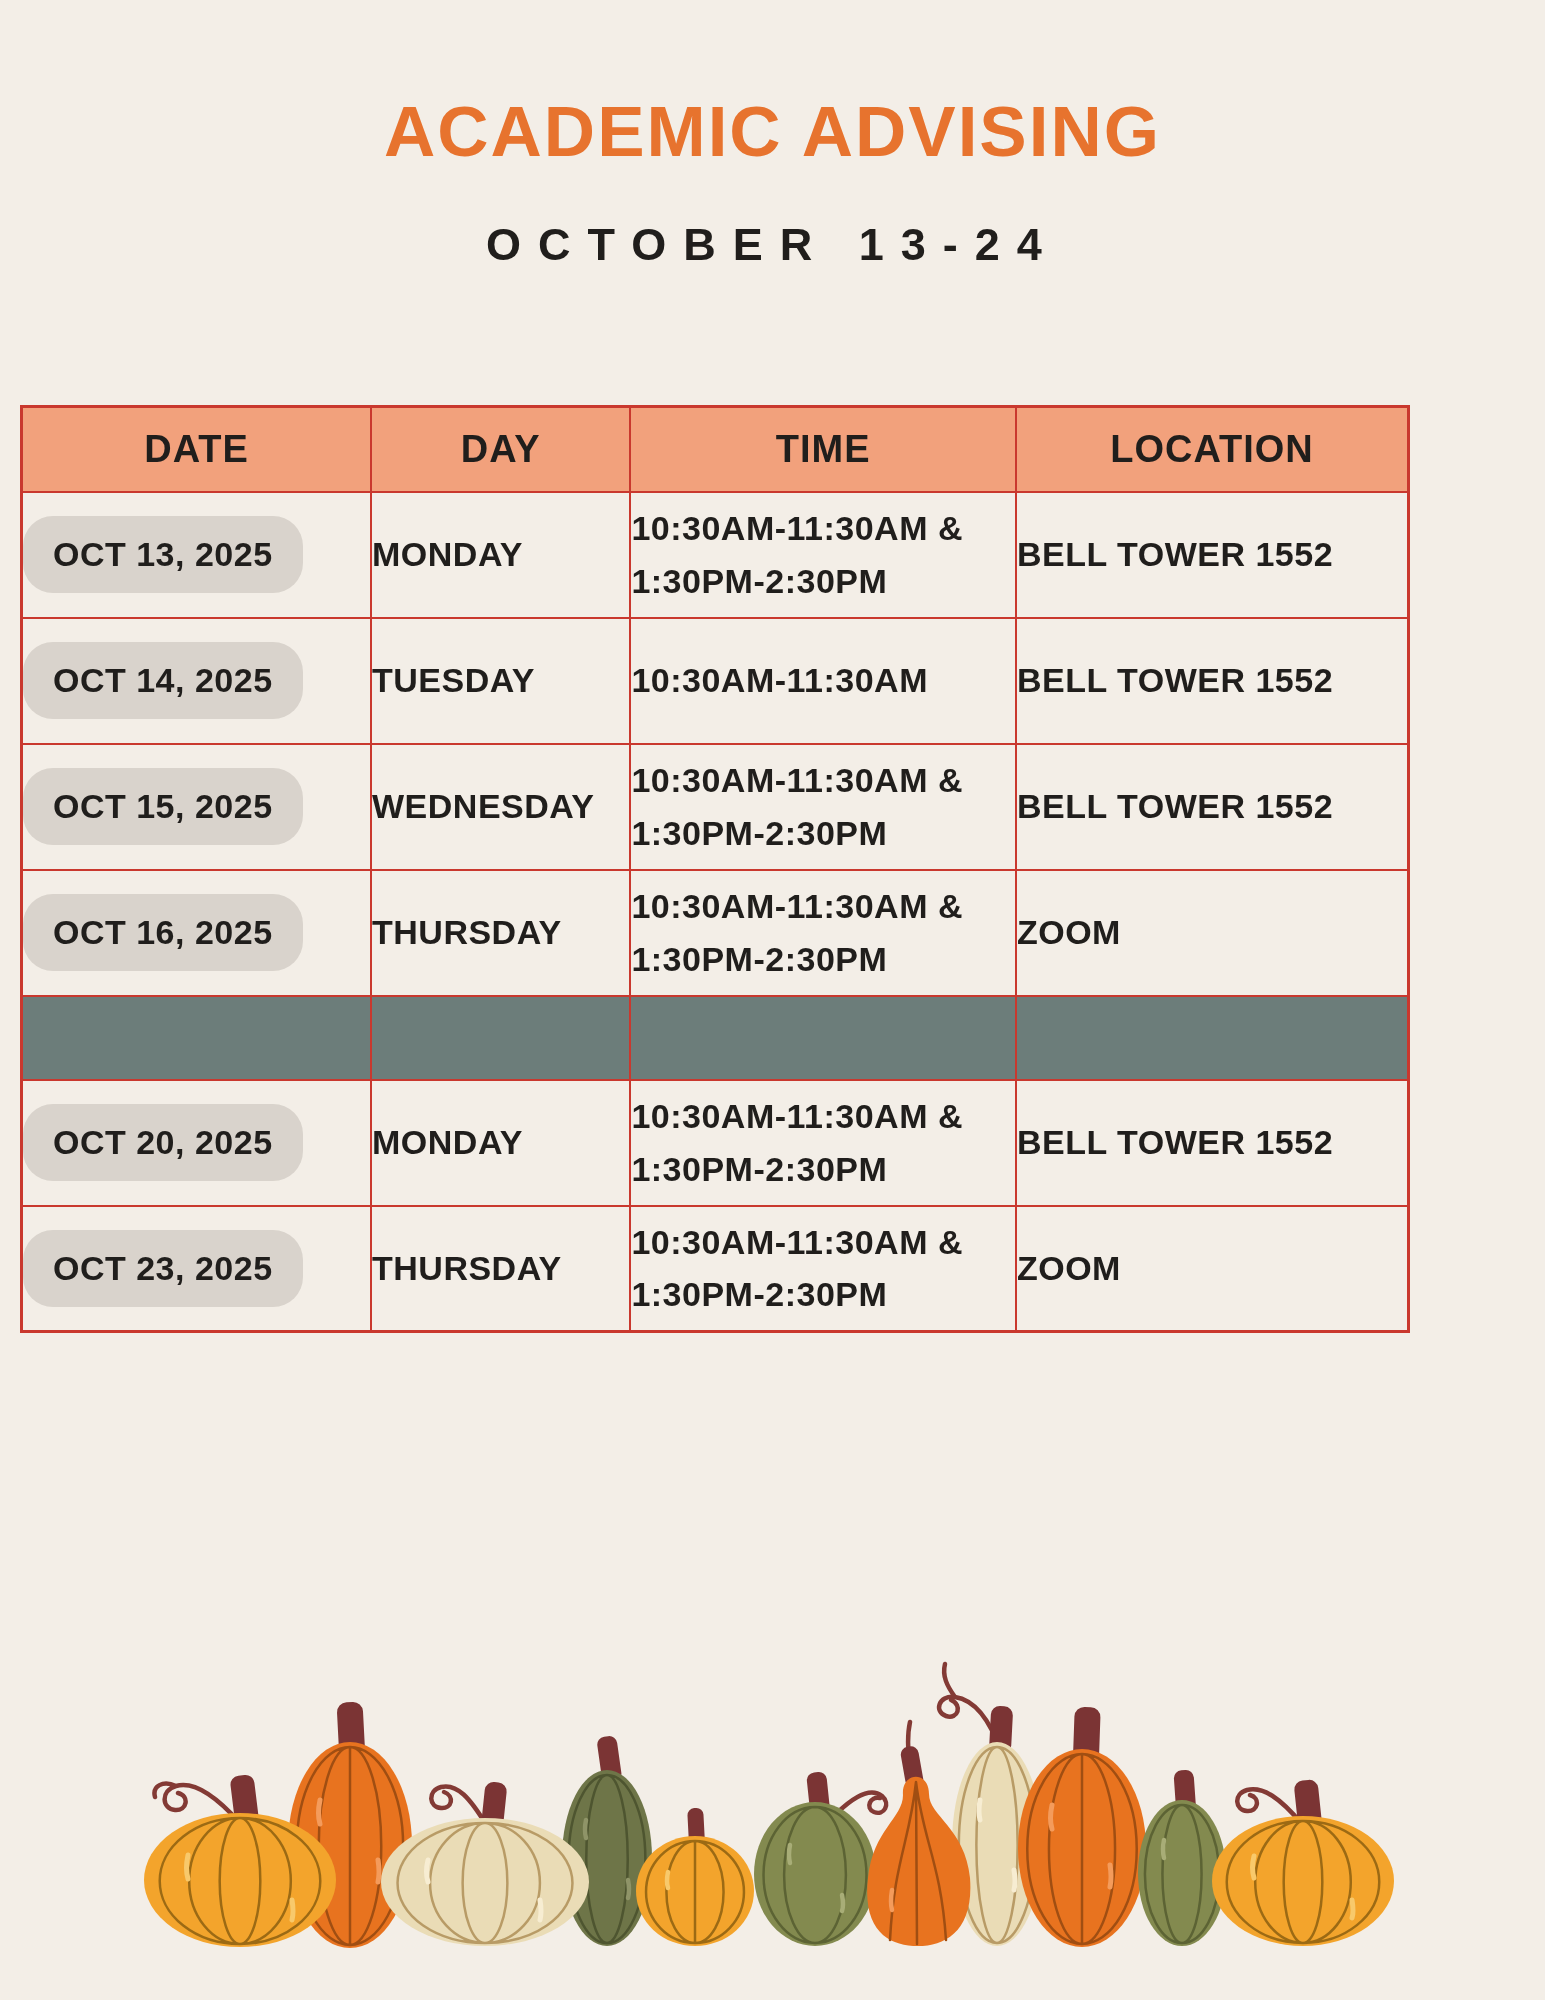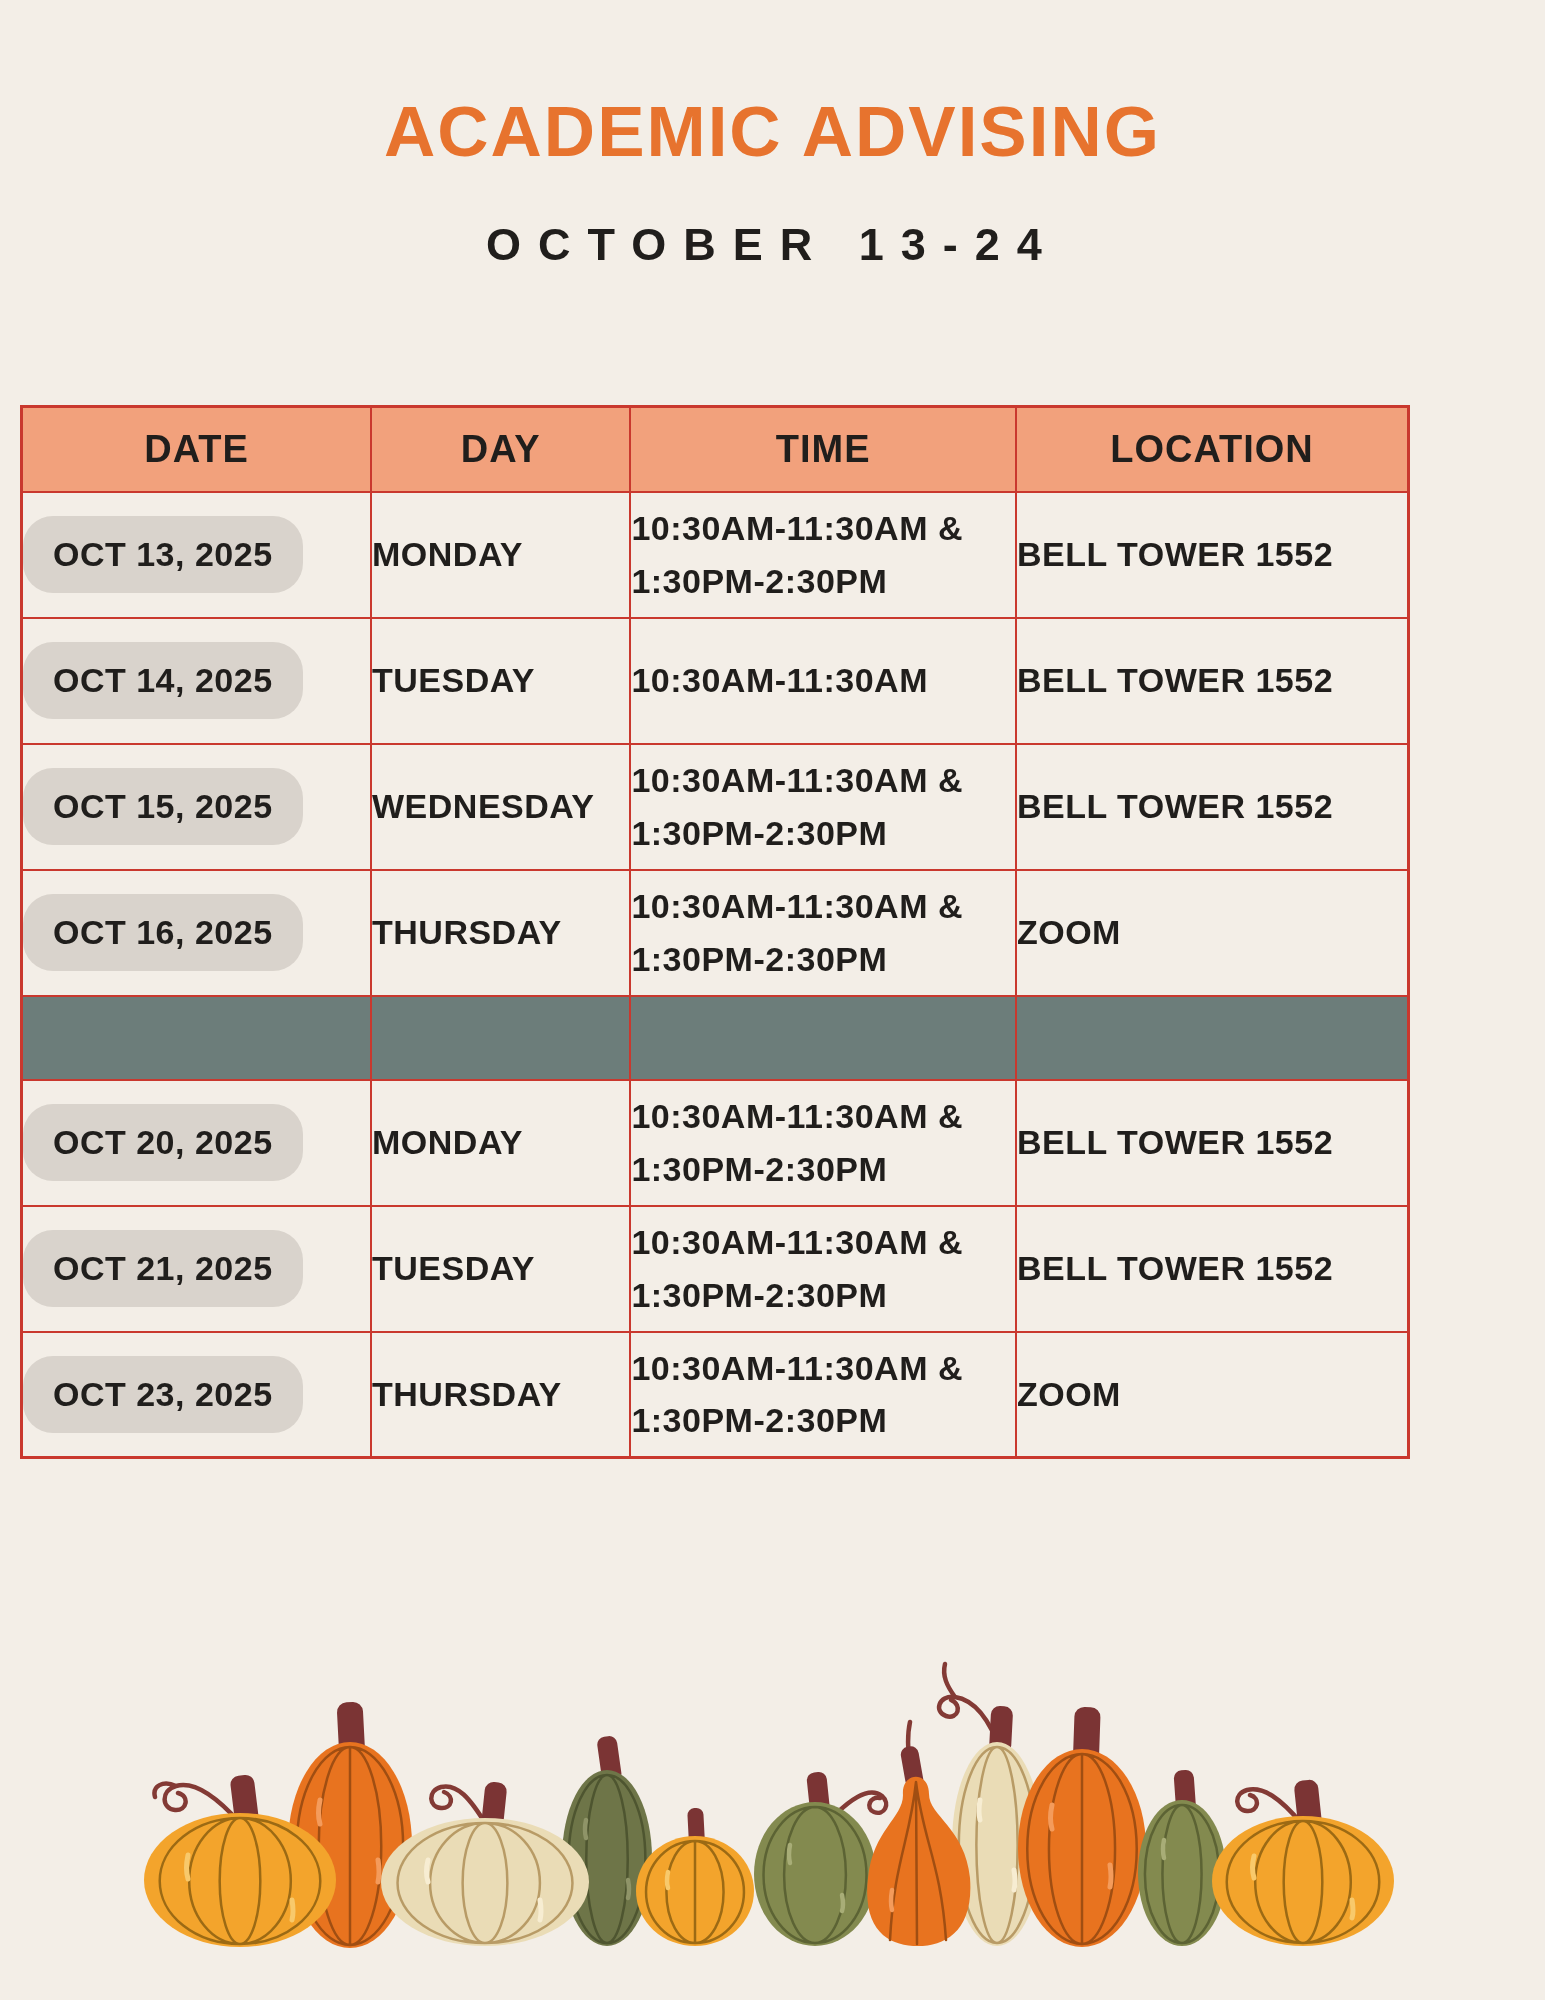--- a/index.html
+++ b/index.html
@@ -159,29 +159,20 @@
       <tr class="data-row">
         <td class="c-date"><span class="pill">OCT 20, 2025</span></td>
         <td class="c-day">MONDAY</td>
         <td class="c-time">
             <span class="tl">10:30AM-11:30AM &amp;</span>
             <span class="tl">1:30PM-2:30PM</span>
           </td>
         <td class="c-loc">BELL TOWER 1552</td>
       </tr>
       <tr class="data-row">
-        <td class="c-date"><span class="pill">OCT 21, 2025</span></td>
-        <td class="c-day">TUESDAY</td>
-        <td class="c-time">
-            <span class="tl">10:30AM-11:30AM &amp;</span>
-            <span class="tl">1:30PM-2:30PM</span>
-          </td>
-        <td class="c-loc">BELL TOWER 1552</td>
-      </tr>
-      <tr class="data-row">
         <td class="c-date"><span class="pill">OCT 23, 2025</span></td>
         <td class="c-day">THURSDAY</td>
         <td class="c-time">
             <span class="tl">10:30AM-11:30AM &amp;</span>
             <span class="tl">1:30PM-2:30PM</span>
           </td>
         <td class="c-loc">ZOOM</td>
       </tr>
     </tbody>
   </table>

